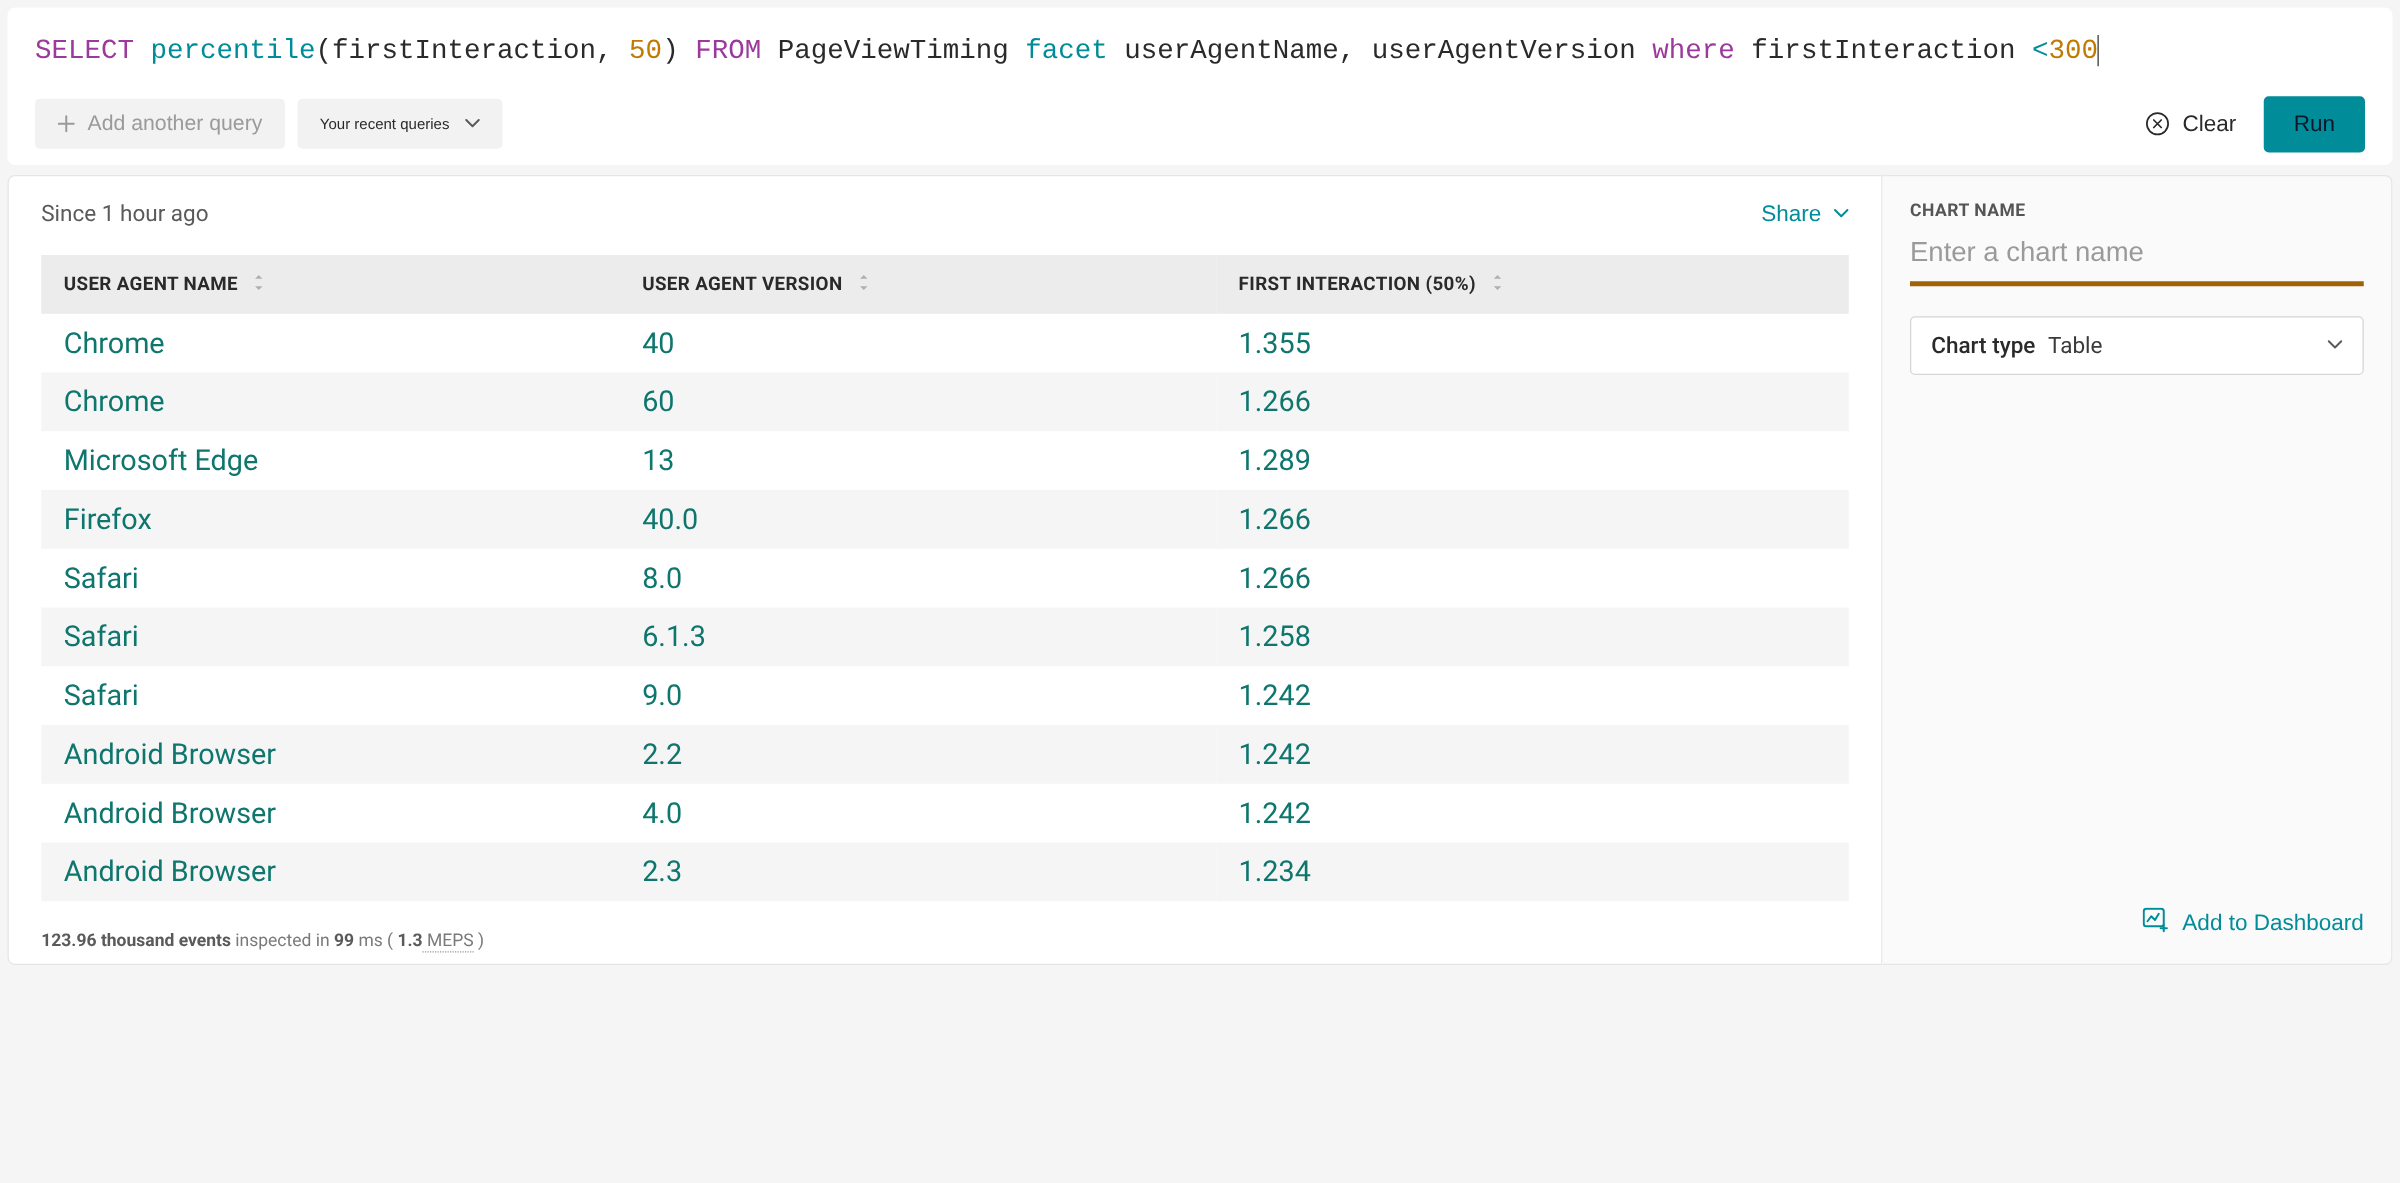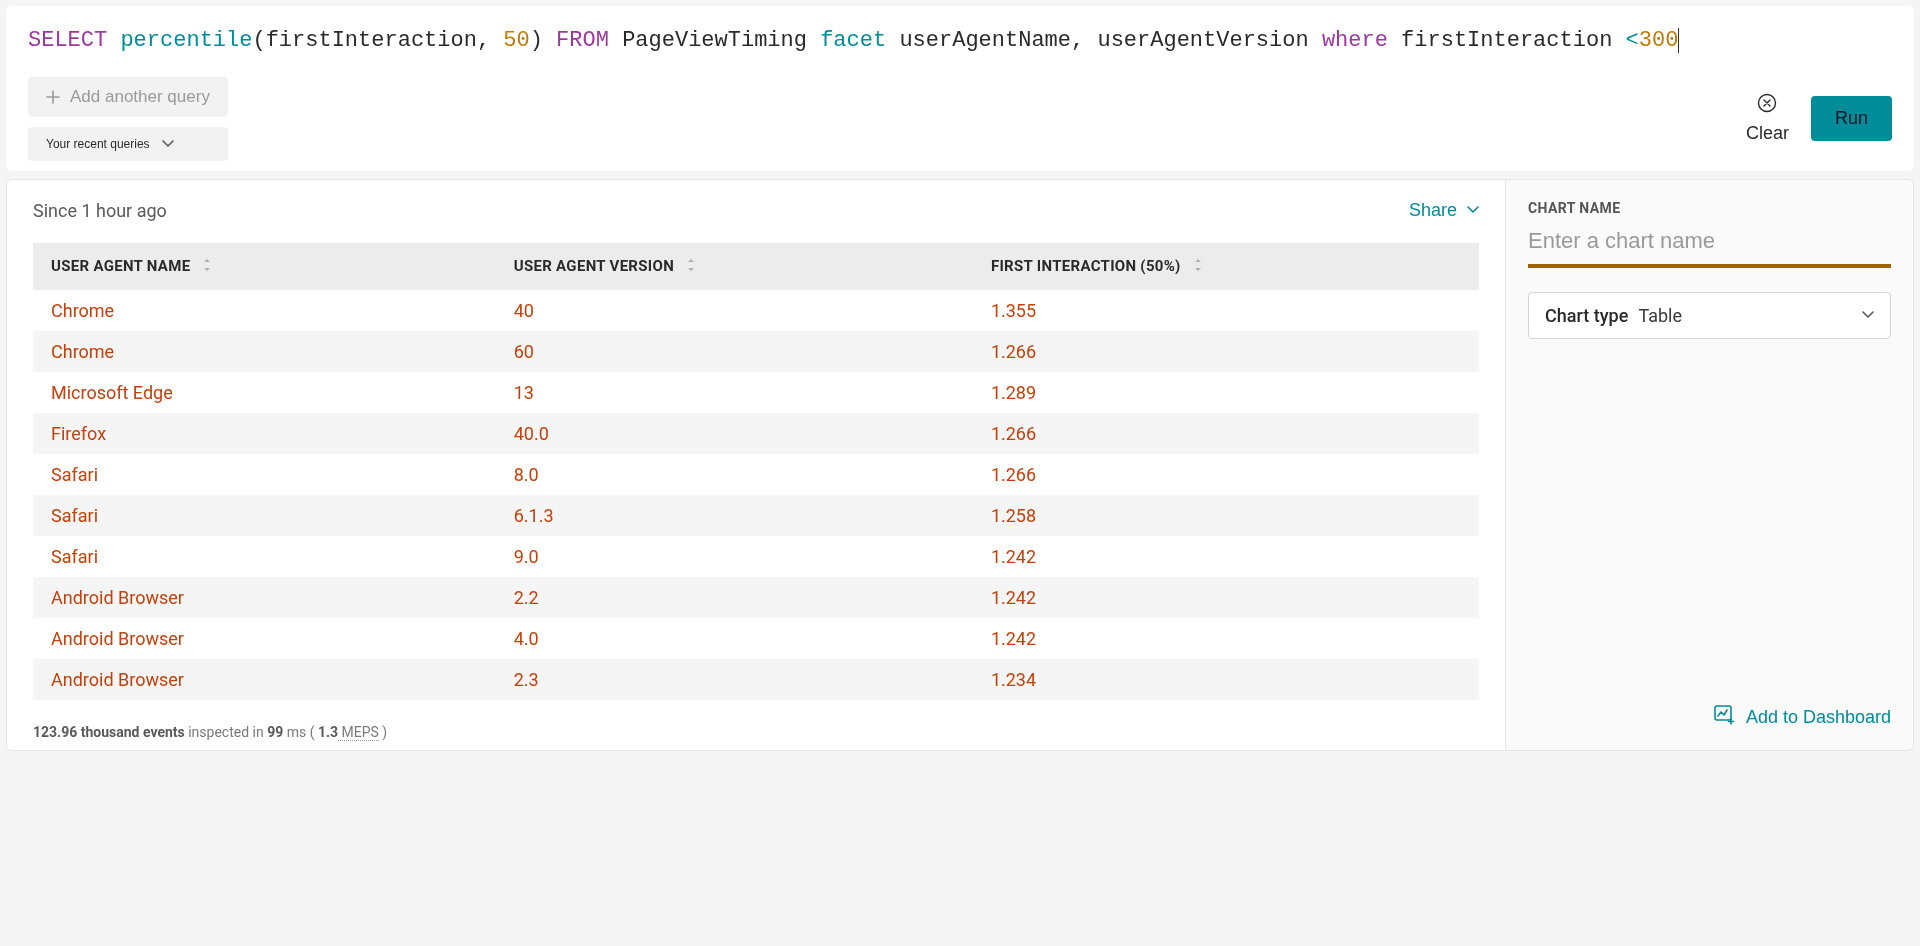--- a/index.html
+++ b/index.html
@@ -37,21 +37,20 @@
     .cursor { border-right: 1px solid #333; }
     .query-toolbar {
       display: flex;
       align-items: center;
       justify-content: space-between;
       margin-top: 4px;
     }
     .toolbar-left {
       display: flex;
       gap: 10px;
-      flex-direction: column;
     }
     .btn-add-query {
       background: #f2f2f2;
       border: none;
       border-radius: 4px;
       color: #9a9a9a;
       font-size: 17px;
       padding: 10px 18px;
       cursor: default;
       display: flex;
@@ -77,21 +76,20 @@
     }
     .btn-clear {
       background: transparent;
       border: none;
       color: #2a2a2a;
       font-size: 18px;
       cursor: pointer;
       display: flex;
       align-items: center;
       gap: 10px;
-      flex-direction: column;
     }
     .btn-run {
       background: #008c99;
       border: none;
       border-radius: 4px;
       color: #0f172a;
       font-size: 18px;
       font-weight: 500;
       padding: 12px 24px;
       cursor: pointer;
@@ -160,23 +158,23 @@
       color: #2a2a2a;
       padding: 14px 18px;
       text-transform: uppercase;
     }
     .sort-icon {
       display: inline-block;
       margin-left: 8px;
       vertical-align: middle;
     }
     .results-table tbody td {
-      font-size: 18px;
+      font-size: 23px;
       padding: 10px 18px;
-      color: #c2410c;
+      color: #0f766e;
     }
     .results-table tbody tr:nth-child(even) td {
       background: #f5f5f5;
     }
 
     .inspect-line {
       margin-top: 24px;
       font-size: 14px;
       color: #7a7a7a;
     }

